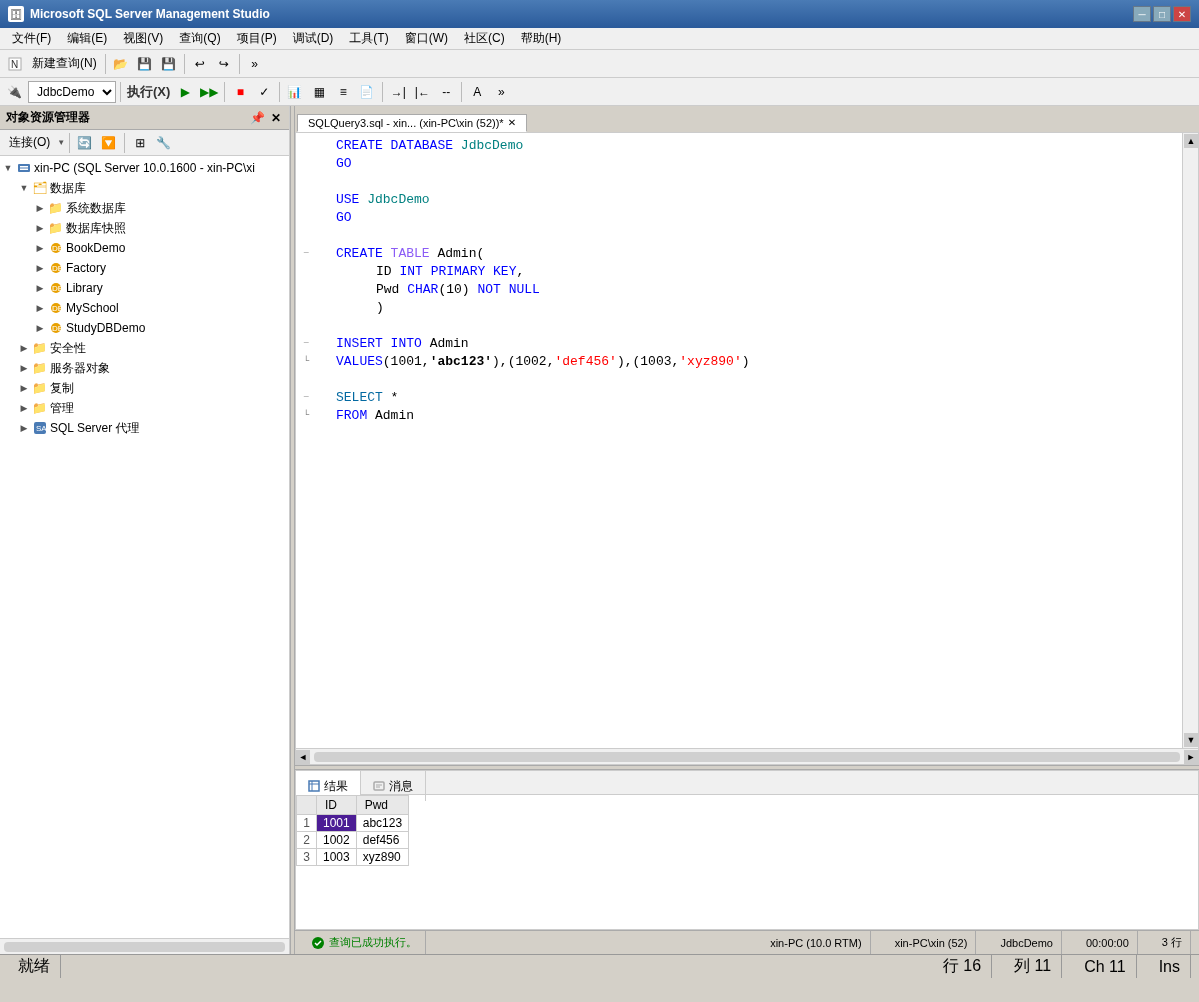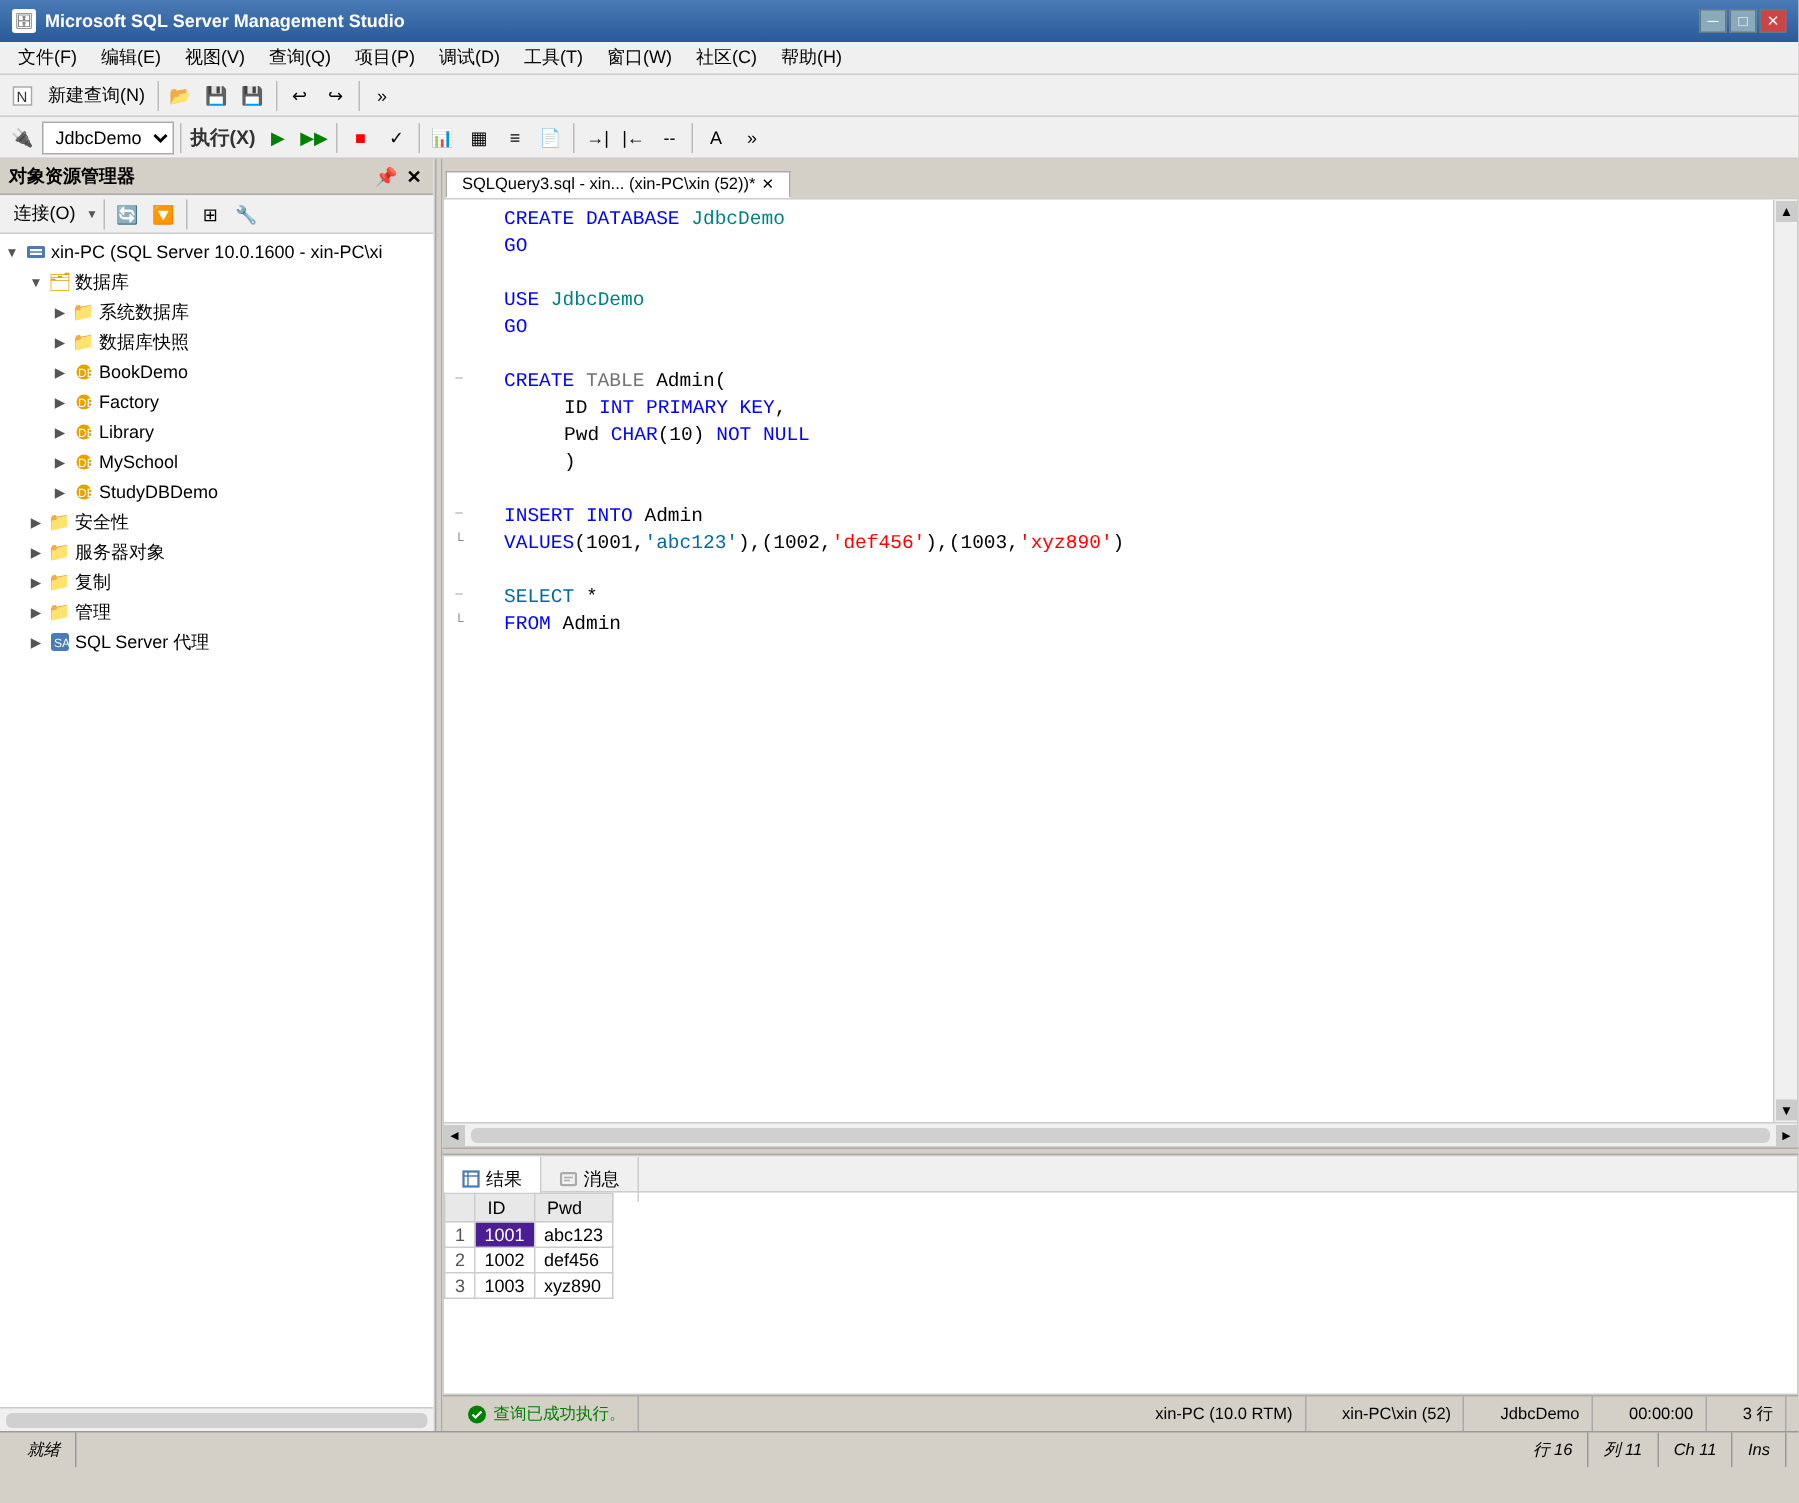--- a/index.html
+++ b/index.html
@@ -269,23 +269,22 @@
     .status-success { color: green; display: flex; align-items: center; gap: 4px; }
 
     
     .bottom-bar {
       background: #d4d0c8;
       border-top: 1px solid #999;
       height: 24px;
       display: flex;
       align-items: center;
       padding: 0 8px;
-      font-size: 11px;
-      gap: 0;
-      font-style: italic;
+      font-size: 16px;
+      gap: 12px;
     }
     .bottom-item {
       padding: 0 10px;
       border-right: 1px solid #999;
       height: 100%;
       display: flex; align-items: center;
     }
 
     
     .h-scroll {
@@ -575,21 +574,21 @@
           </div>
 
           <div class="code-line">
             <span style="color:#0000ff;">GO</span>
           </div>
 
           <div class="code-line">&nbsp;</div>
 
           <div class="code-line">
             <span class="line-collapse">−</span>
-            <span style="color:#0000ff;">CREATE </span><span style="color:#737373;">TABLE </span><span style="color:#000;">Admin(</span>
+            <span style="color:#0000ff;">CREATE </span><span style="color:#8b5cf6;">TABLE </span><span style="color:#000;">Admin(</span>
           </div>
 
           <div class="code-line" style="padding-left:80px;">
             <span style="color:#000;">ID </span><span style="color:#0000ff;">INT </span><span style="color:#0000ff;">PRIMARY </span><span style="color:#0000ff;">KEY</span><span style="color:#000;">,</span>
           </div>
 
           <div class="code-line" style="padding-left:80px;">
             <span style="color:#000;">Pwd </span><span style="color:#0000ff;">CHAR</span><span style="color:#000;">(10) </span><span style="color:#0000ff;">NOT </span><span style="color:#0000ff;">NULL</span>
           </div>
 
@@ -599,21 +598,21 @@
 
           <div class="code-line">&nbsp;</div>
 
           <div class="code-line">
             <span class="line-collapse">−</span>
             <span style="color:#0000ff;">INSERT </span><span style="color:#0000ff;">INTO </span><span style="color:#000;">Admin</span>
           </div>
 
           <div class="code-line">
             <span class="line-collapse" style="color:#888;">└</span>
-            <span style="color:#0000ff;">VALUES</span><span style="color:#000;">(1001,</span><span style="color:#0369a1;">'abc123'</span><span style="color:#000;">),(1002,</span><span style="color:#ff0000;">'def456'</span><span style="color:#000;">),(1003,</span><span style="color:#ff0000;">'xyz890'</span><span style="color:#000;">)</span>
+            <span style="color:#0000ff;">VALUES</span><span style="color:#000;">(1001,</span><span style="color:#000000;font-weight:bold;">'abc123'</span><span style="color:#000;">),(1002,</span><span style="color:#ff0000;">'def456'</span><span style="color:#000;">),(1003,</span><span style="color:#ff0000;">'xyz890'</span><span style="color:#000;">)</span>
           </div>
 
           <div class="code-line">&nbsp;</div>
 
           <div class="code-line">
             <span class="line-collapse">−</span>
             <span style="color:#0369a1;">SELECT </span><span style="color:#000;">*</span>
           </div>
 
           <div class="code-line">

